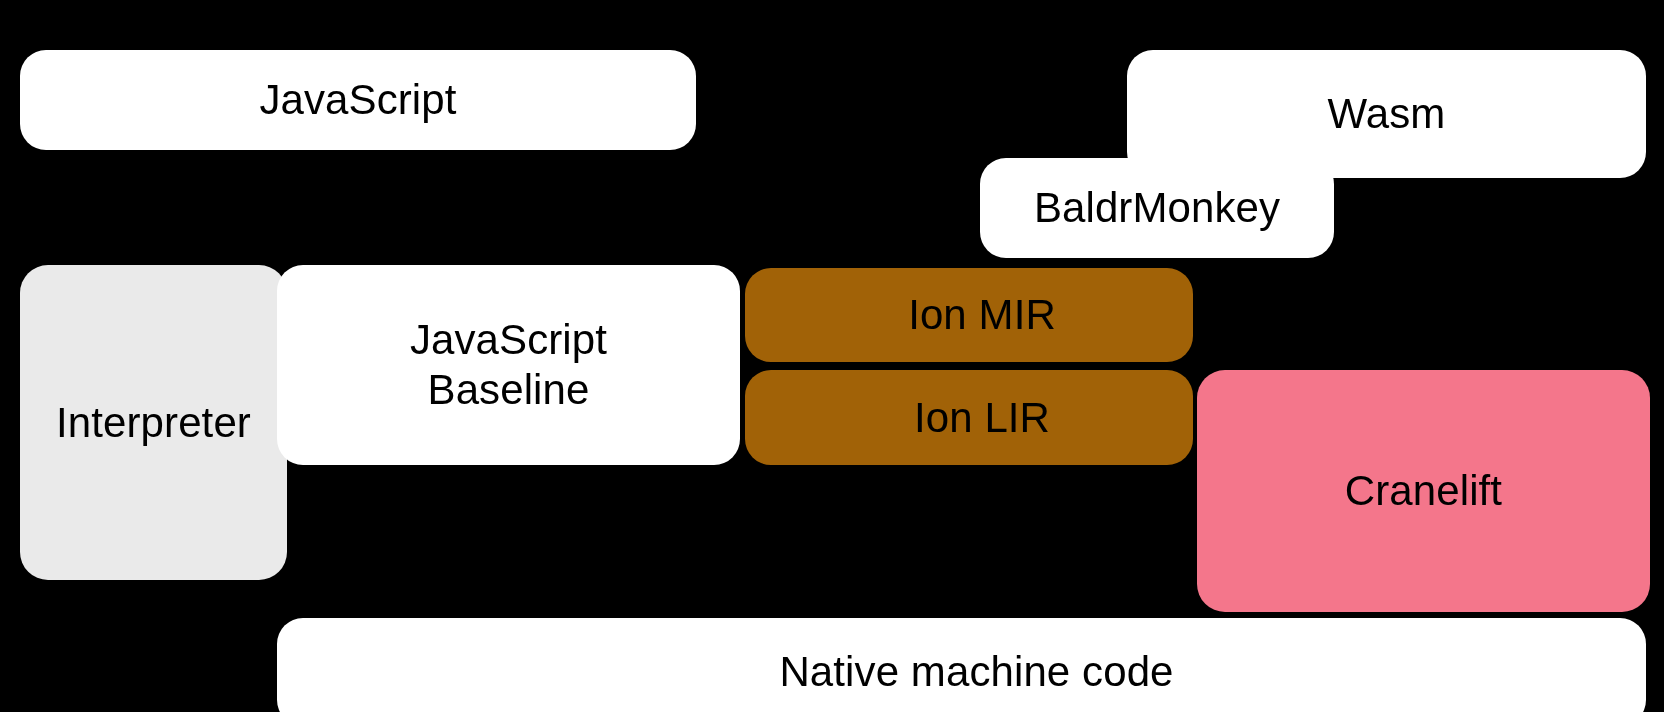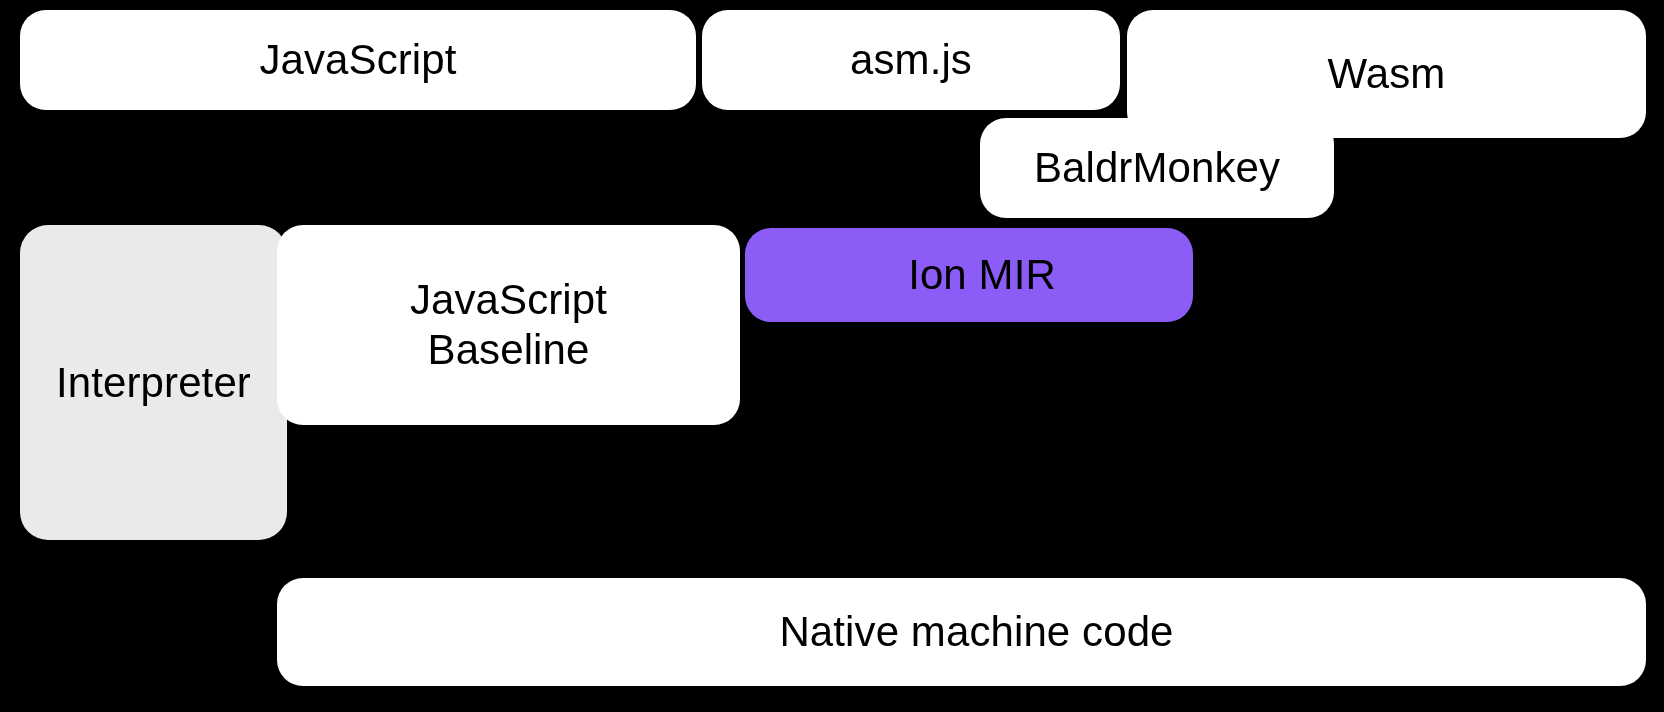--- a/index.html
+++ b/index.html
@@ -27,47 +27,49 @@
     justify-content: center;
     text-align: center;
     color: #000000;
     font-size: 42px;
     line-height: 1.12;
     font-weight: 400;
     letter-spacing: 0.1px;
     white-space: pre-line;
     padding: 2px 10px;
     user-select: none;
+    margin-top: 40px;
   }
   .node.white  { background: #ffffff; }
   .node.grey   { background: #eaeaea; }
-  .node.green  { background: #8b5cf6; padding-left: 36px; }
+  .node.green  { background: #a16207; padding-left: 36px; }
   .node.pink   { background: #f4768b; }
   .node.tall   { border-radius: 28px; }
   .node.multiline { line-height: 1.18; }
 </style>
 </head>
 <body>
 
 <div id="diagram">
 
   <div class="node white" style="left:20px; top:10px; width:676px; height:100px;">JavaScript</div>
 
-  <div class="node white" style="left:702px; top:10px; width:418px; height:100px;">asm.js</div>
 
   <div class="node white" style="left:1127px; top:10px; width:519px; height:128px;">Wasm</div>
 
 
   <div class="node grey tall" style="left:20px; top:225px; width:267px; height:315px;">Interpreter</div>
 
   <div class="node white" style="left:980px; top:118px; width:354px; height:100px;">BaldrMonkey</div>
 
   <div class="node white multiline" style="left:277px; top:225px; width:463px; height:200px;">JavaScript
 Baseline</div>
 
   <div class="node green" style="left:745px; top:228px; width:448px; height:94px;">Ion MIR</div>
 
+  <div class="node green" style="left:745px; top:330px; width:448px; height:95px;">Ion LIR</div>
 
 
+  <div class="node pink tall" style="left:1197px; top:330px; width:453px; height:242px;">Cranelift</div>
 
   <div class="node white" style="left:277px; top:578px; width:1369px; height:108px;padding-left:40px;">Native machine code</div>
 
 </div>
 
 </body></html>

